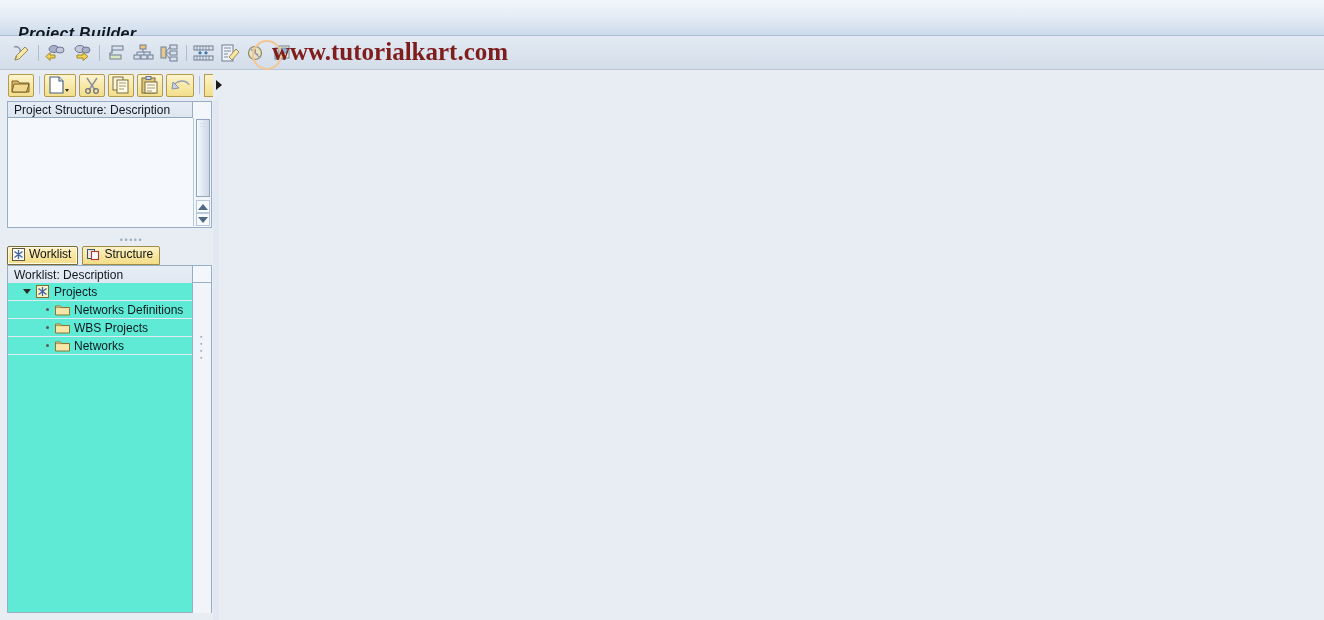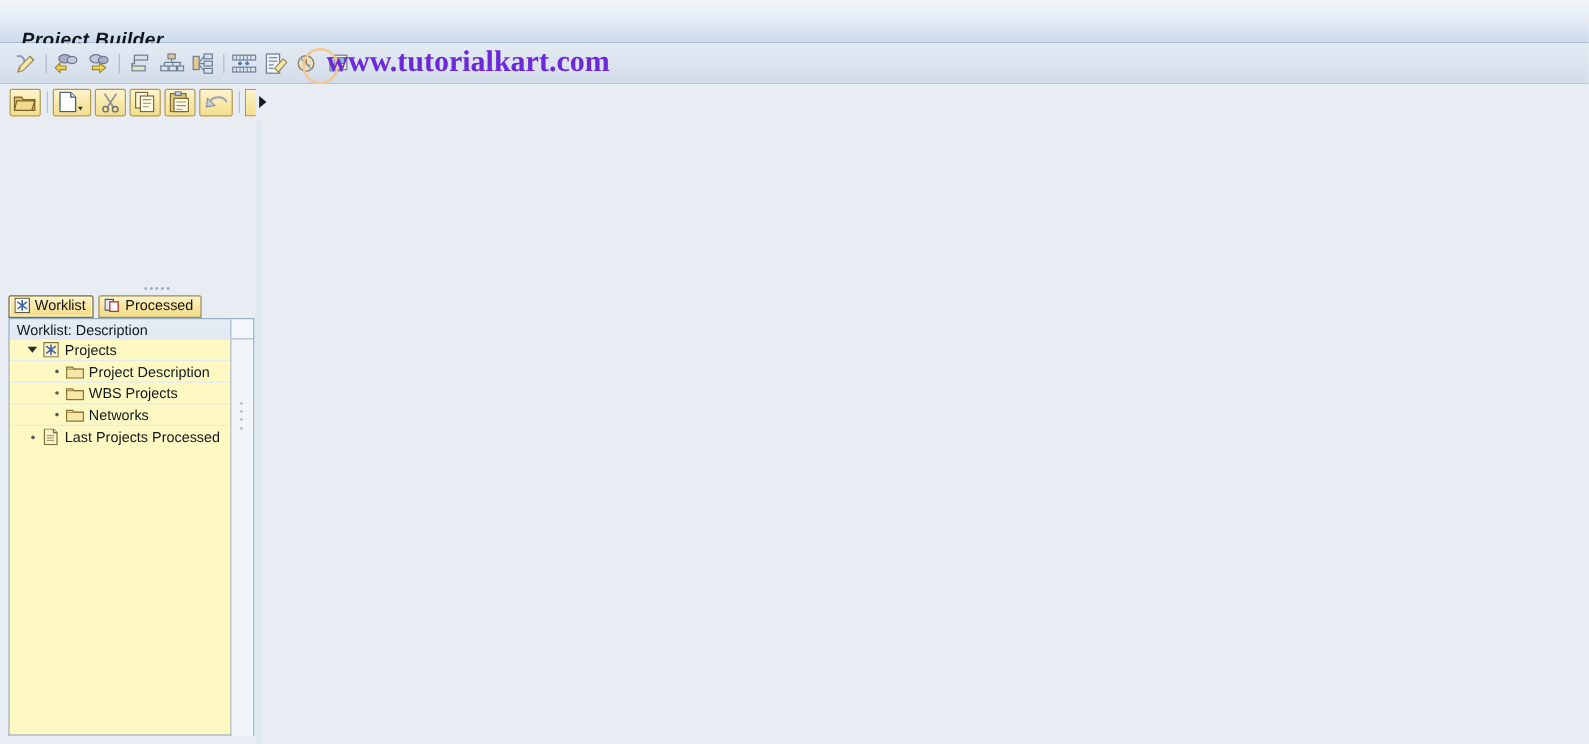--- a/index.html
+++ b/index.html
@@ -67,21 +67,21 @@
     margin: 0 4px;
   }
 
   
   #watermark {
     position: absolute;
     left: 272px; top: 38px;
     font-family: "Liberation Serif", serif;
     font-size: 25px;
     font-weight: bold;
-    color: #6d28d9;
+    color: #7f1d1d;
     letter-spacing: 0px;
     white-space: nowrap;
     z-index: 5;
     pointer-events: none;
   }
   #watermark-ring {
     position: absolute;
     left: 252px; top: 40px;
     width: 26px; height: 26px;
     border: 2px solid #f3c694;
@@ -330,21 +330,21 @@
     width: 19px; height: 18px;
     background: #f3f7fb;
     border: 1px solid #98aec4;
     border-left: none;
     box-sizing: border-box;
   }
   #wl-body {
     position: absolute;
     left: 0; top: 18px;
     width: 186px; height: 330px;
-    background: #fef9c3;
+    background: #5eead4;
     border: 1px solid #98aec4;
     border-top: none;
     box-sizing: border-box;
     overflow: hidden;
   }
   .tree-row {
     height: 18px;
     display: flex;
     align-items: center;
     font-size: 12px;
@@ -583,20 +583,38 @@
 
     <div class="at-overflow">
       <div class="halfbtn"></div>
       <div class="arrow"></div>
     </div>
   </div>
 </div>
 
 <div id="leftcol">
 
+  <div id="ps-panel">
+    <div id="ps-header">Project Structure: Description</div>
+    <div id="ps-header-right"></div>
+    <div id="ps-body">
+      <div id="ps-canvas"></div>
+      <div id="ps-scroll">
+        <div id="ps-thumb">
+          <div class="grip">::</div>
+        </div>
+        <div class="sb-arrow-btn" style="top:82px;">
+          <div class="tri-up"></div>
+        </div>
+        <div class="sb-arrow-btn" style="top:95px;">
+          <div class="tri-down"></div>
+        </div>
+      </div>
+    </div>
+  </div>
 
   <div id="ps-splitter">
     <div class="dots">•••••</div>
   </div>
 
   <div id="tabstrip">
 
     <div class="tab selected">
       <span class="tab-ico">
         <svg width="13" height="13" viewBox="0 0 13 13">
@@ -607,21 +625,21 @@
       <span>Worklist</span>
     </div>
 
     <div class="tab">
       <span class="tab-ico">
         <svg width="13" height="13" viewBox="0 0 13 13">
           <rect x="0.5" y="1.5" width="7" height="9" fill="#e5eaf2" stroke="#44506a" stroke-width="1"></rect>
           <rect x="4.5" y="3.5" width="7" height="8" fill="#fdfdfd" stroke="#b8362e" stroke-width="1.1"></rect>
         </svg>
       </span>
-      <span>Processed</span>
+      <span>Structure</span>
     </div>
   </div>
 
   <div id="wl-panel">
     <div id="wl-header">Worklist: Description</div>
     <div id="wl-header-right"></div>
 
     <div id="wl-body">
 
       <div class="tree-row" style="padding-left:12px;">
@@ -640,21 +658,21 @@
       <div class="tree-row" style="padding-left:32px;">
         <span class="tw-toggle">
           <span class="dot-bullet"></span>
         </span>
         <span class="node-ico">
           <svg width="15" height="12" viewBox="0 0 15 12">
             <path d="M0.5 2 h5 l1.2 1.5 H14.5 v7.5 H0.5 Z" fill="#f7e7a8" stroke="#8a7636" stroke-width="1"></path>
             <path d="M0.5 3.6 h14" stroke="#8a7636" stroke-width="0.7"></path>
           </svg>
         </span>
-        <span class="node-label">Project Description</span>
+        <span class="node-label">Networks Definitions</span>
       </div>
 
       <div class="tree-row" style="padding-left:32px;">
         <span class="tw-toggle">
           <span class="dot-bullet"></span>
         </span>
         <span class="node-ico">
           <svg width="15" height="12" viewBox="0 0 15 12">
             <path d="M0.5 2 h5 l1.2 1.5 H14.5 v7.5 H0.5 Z" fill="#f7e7a8" stroke="#8a7636" stroke-width="1"></path>
             <path d="M0.5 3.6 h14" stroke="#8a7636" stroke-width="0.7"></path>
@@ -669,33 +687,20 @@
         </span>
         <span class="node-ico">
           <svg width="15" height="12" viewBox="0 0 15 12">
             <path d="M0.5 2 h5 l1.2 1.5 H14.5 v7.5 H0.5 Z" fill="#f7e7a8" stroke="#8a7636" stroke-width="1"></path>
             <path d="M0.5 3.6 h14" stroke="#8a7636" stroke-width="0.7"></path>
           </svg>
         </span>
         <span class="node-label">Networks</span>
       </div>
 
-      <div class="tree-row nodiv" style="padding-left:12px;">
-        <span class="tw-toggle">
-          <span class="dot-bullet"></span>
-        </span>
-        <span class="node-ico">
-          <svg width="13" height="14" viewBox="0 0 13 14">
-            <path d="M1 0.5 h7.5 L11.5 3.5 V13.5 H1 Z" fill="#fbf3cd" stroke="#7e6f34" stroke-width="1"></path>
-            <path d="M8.5 0.5 V3.5 H11.5" fill="#efe3ab" stroke="#7e6f34" stroke-width="1"></path>
-            <path d="M3 6 h6 M3 8 h6 M3 10 h6" stroke="#9c8c4e" stroke-width="0.8"></path>
-          </svg>
-        </span>
-        <span class="node-label">Last Projects Processed</span>
-      </div>
     </div>
 
     <div id="wl-sidecol">
       <div id="wl-sidegrip">
         ▪<br>▪<br>▪<br>▪
       </div>
     </div>
   </div>
 
 </div>

